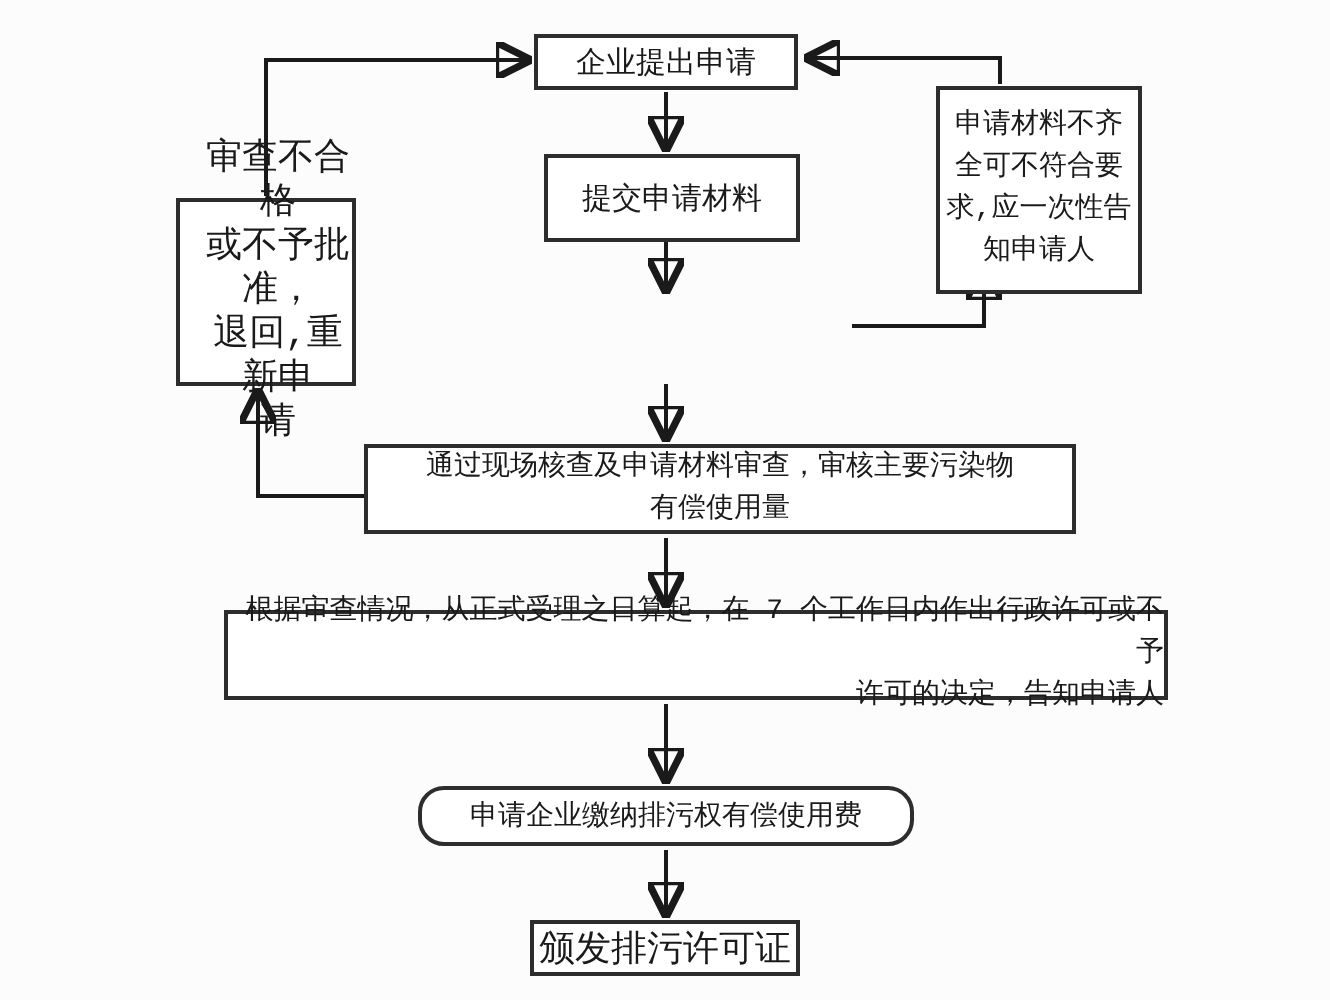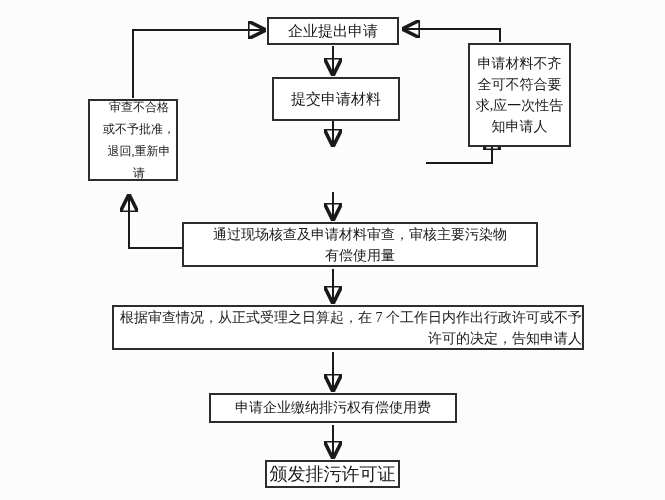--- a/index.html
+++ b/index.html
@@ -1,21 +1,21 @@
 <!DOCTYPE html>
 <html><head>
 <meta charset="utf-8">
 <style>
   html, body { margin: 0; padding: 0; background: #fcfcfc; }
   .canvas {
     position: relative;
     width: 665px;
     height: 500px;
     background: #fcfcfc;
-    font-family: Liberation Serif, serif;
+    font-family: Liberation Mono, monospace;
     overflow: hidden;
   }
   .wires {
     position: absolute;
     left: 0; top: 0;
     width: 665px; height: 500px;
     pointer-events: none;
   }
   .wires path {
     fill: none;
@@ -37,23 +37,23 @@
   .node span {
     white-space: pre-line;
     display: block;
     width: 100%;
   }
   .n-apply      { left:267px; top:17px;  width:132px; height:28px; font-size:15px; }
   .n-submit     { left:272px; top:77px;  width:128px; height:44px; font-size:15px; }
   .n-accept     { left:246px; top:148px; width:180px; height:42px; font-size:14px; line-height:20px; }
   .n-review     { left:182px; top:222px; width:356px; height:45px; font-size:14px; line-height:21px; }
   .n-decide     { left:112px;  top:305px; width:472px; height:45px; font-size:14px; line-height:21px;text-align:right; }
-  .n-pay        { left:209px; top:393px; width:248px; height:30px; font-size:14px; }
+  .n-pay        { left:209px; top:393px; width:248px; height:30px; font-size:14px;border-radius:13px; }
   .n-issue      { left:265px; top:460px; width:135px; height:28px; font-size:18px; }
-  .n-reject     { left:88px;  top:99px;  width:90px;  height:82px; font-size:12px; line-height:22px;padding-left:12px; }
+  .n-reject     { left:88px;  top:99px;  width:90px;  height:94px; font-size:18px; line-height:22px;padding-left:12px; }
   .n-incomplete { left:468px; top:43px;  width:103px; height:104px; font-size:14px; line-height:21px; }
 </style>
 </head>
 <body>
 
 <div class="canvas">
 
   <svg class="wires" viewBox="0 0 665 500" xmlns="http://www.w3.org/2000/svg">
     <defs>
       <marker id="ah" viewBox="0 0 10 10" refX="9" refY="5" markerWidth="9" markerHeight="9" orient="auto">

